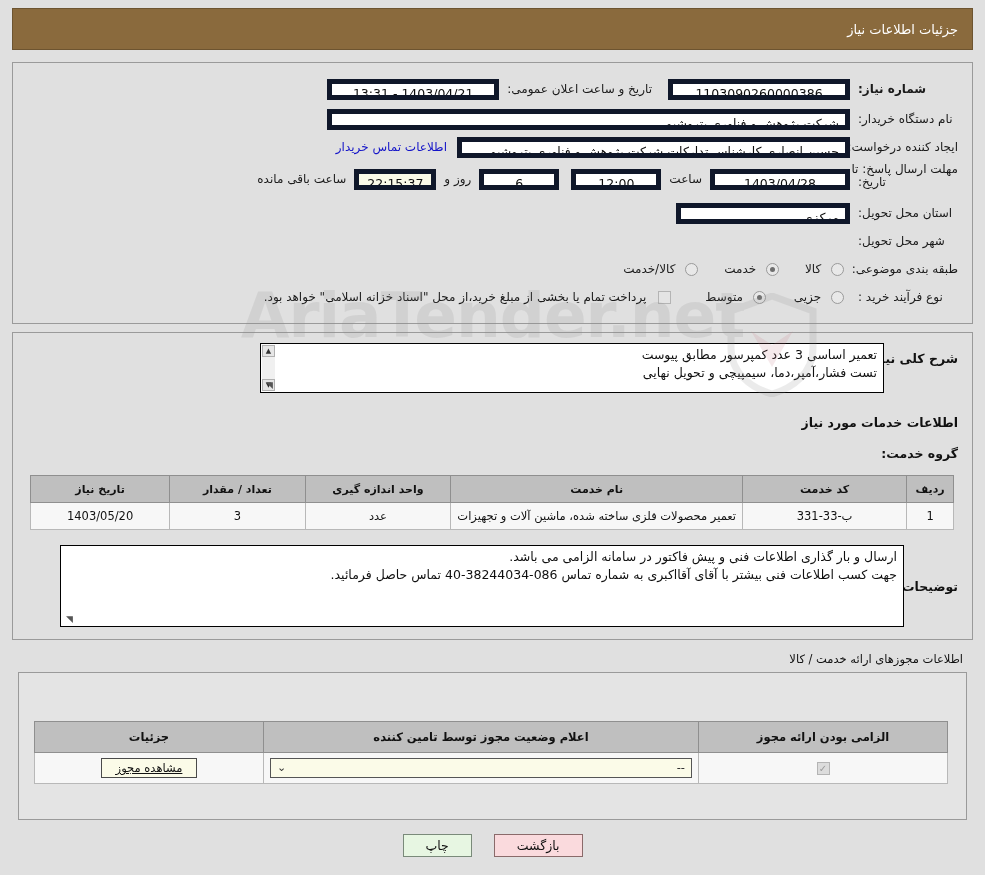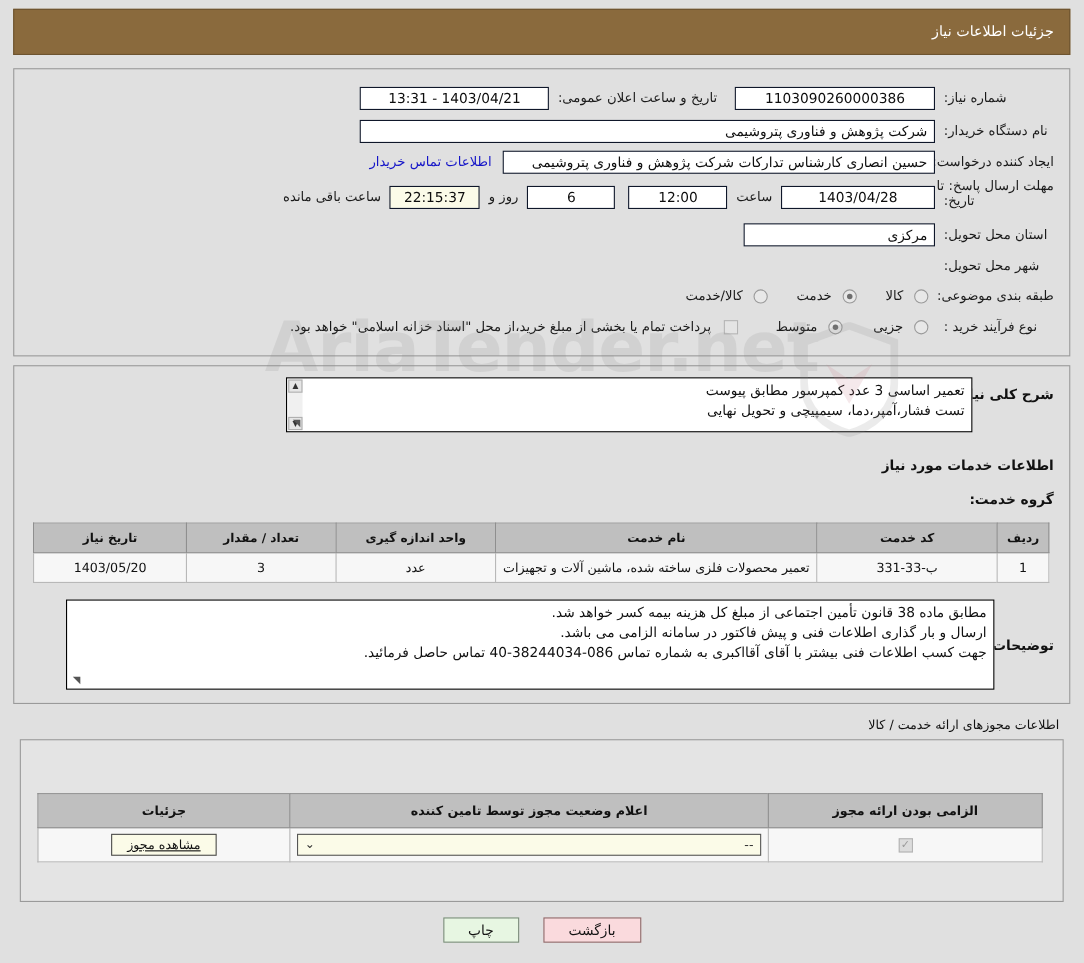--- a/index.html
+++ b/index.html
@@ -93,21 +93,21 @@
   .lbl {
     font-size: 12px;
     color: #1b1b1b;
     text-align: left;
     line-height: 14px;
     white-space: nowrap;
   }
   .lbl.two-line { line-height: 13px; }
   .fld {
     background: #ffffff;
-    border: 1px solid #0f172a;
+    border: 5px solid #0f172a;
     box-sizing: border-box;
     height: 21px;
     line-height: 19px;
     font-size: 12.5px;
     padding: 0 6px;
     text-align: center;
     color: #0d0d0d;
     overflow: hidden;
     white-space: nowrap;
   }
@@ -320,21 +320,21 @@
 </head>
 <body>
 
 <div class="page-header">
   <span class="title">جزئیات اطلاعات نیاز</span>
 </div>
 
 <div class="panel panel-main">
 
   <div class="frow" style="top:14px; right:14px;">
-    <span class="lbl" style="width:100px;">شماره نیاز:</span>
+    <span class="lbl" style="width:100px;font-weight:bold;">شماره نیاز:</span>
     <span class="fld" style="width:182px; margin-right:8px;">1103090260000386</span>
   </div>
   <div class="frow" style="top:14px; right:320px;">
     <span class="lbl">تاریخ و ساعت اعلان عمومی:</span>
     <span class="fld" style="width:172px; margin-right:8px;">1403/04/21 - 13:31</span>
   </div>
 
   <div class="frow" style="top:44px; right:14px;">
     <span class="lbl" style="width:100px;">نام دستگاه خریدار:</span>
     <span class="fld rtlval" style="width:523px; margin-right:8px;">شرکت پژوهش و فناوری پتروشیمی</span>
@@ -455,21 +455,20 @@
         <td>عدد</td>
         <td>3</td>
         <td>1403/05/20</td>
       </tr>
     </tbody>
   </table>
 
   <span class="sec-head" style="top:246px; right:14px;">توضیحات خریدار:</span>
 
   <div class="ta" style="top:212px; right:68px; width:844px; height:82px;">
-    <div class="ln">مطابق ماده 38 قانون تأمین اجتماعی از مبلغ کل هزینه بیمه کسر خواهد شد.</div>
     <div class="ln">ارسال و بار گذاری اطلاعات فنی و پیش فاکتور در سامانه الزامی می باشد.</div>
     <div class="ln">جهت کسب اطلاعات فنی بیشتر با آقای آقااکبری به شماره تماس  086-38244034-40 تماس حاصل فرمائید.</div>
     <span class="grip">◥</span>
   </div>
 </div>
 
 <span class="lic-caption">اطلاعات مجوزهای ارائه خدمت / کالا</span>
 
 <div class="panel panel-lic">
   <table class="lic" style="top:48px; right:18px; width:914px;">

